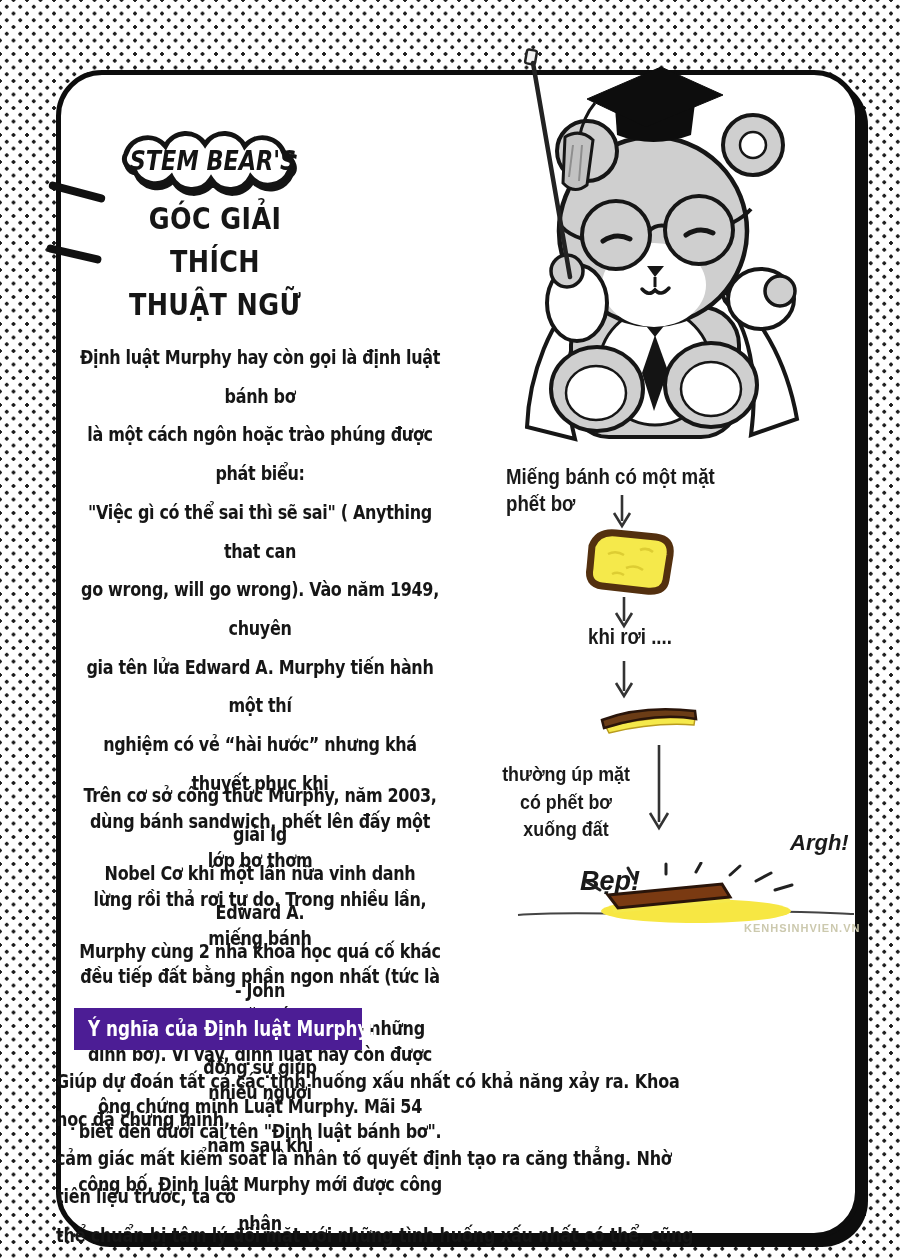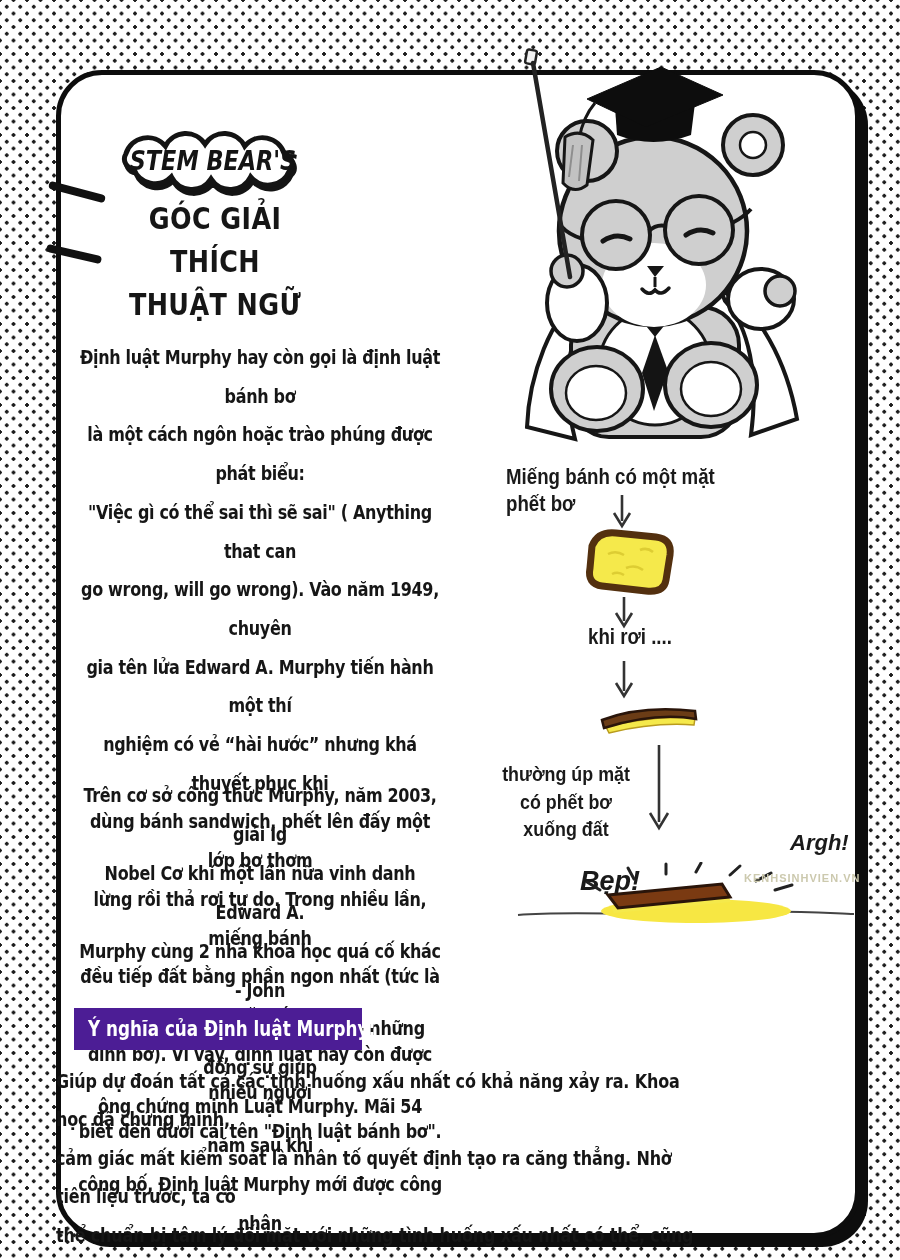--- a/index.html
+++ b/index.html
@@ -229,15 +229,15 @@
       <line x1="22" y1="28" x2="9" y2="20"></line>
       <line x1="56" y1="17" x2="50" y2="6"></line>
       <line x1="88" y1="12" x2="88" y2="2"></line>
       <line x1="118" y1="10" x2="123" y2="1"></line>
       <line x1="152" y1="13" x2="162" y2="4"></line>
       <line x1="178" y1="19" x2="193" y2="11"></line>
       <line x1="197" y1="28" x2="214" y2="23"></line>
     </g>
   </svg>
 
-  <div class="abs watermark" style="left:744px;top:872px;">KENHSINHVIEN.VN</div>
+  <div class="abs watermark" style="left:744px;top:922px;">KENHSINHVIEN.VN</div>
 
 </div>
 
 </body></html>

